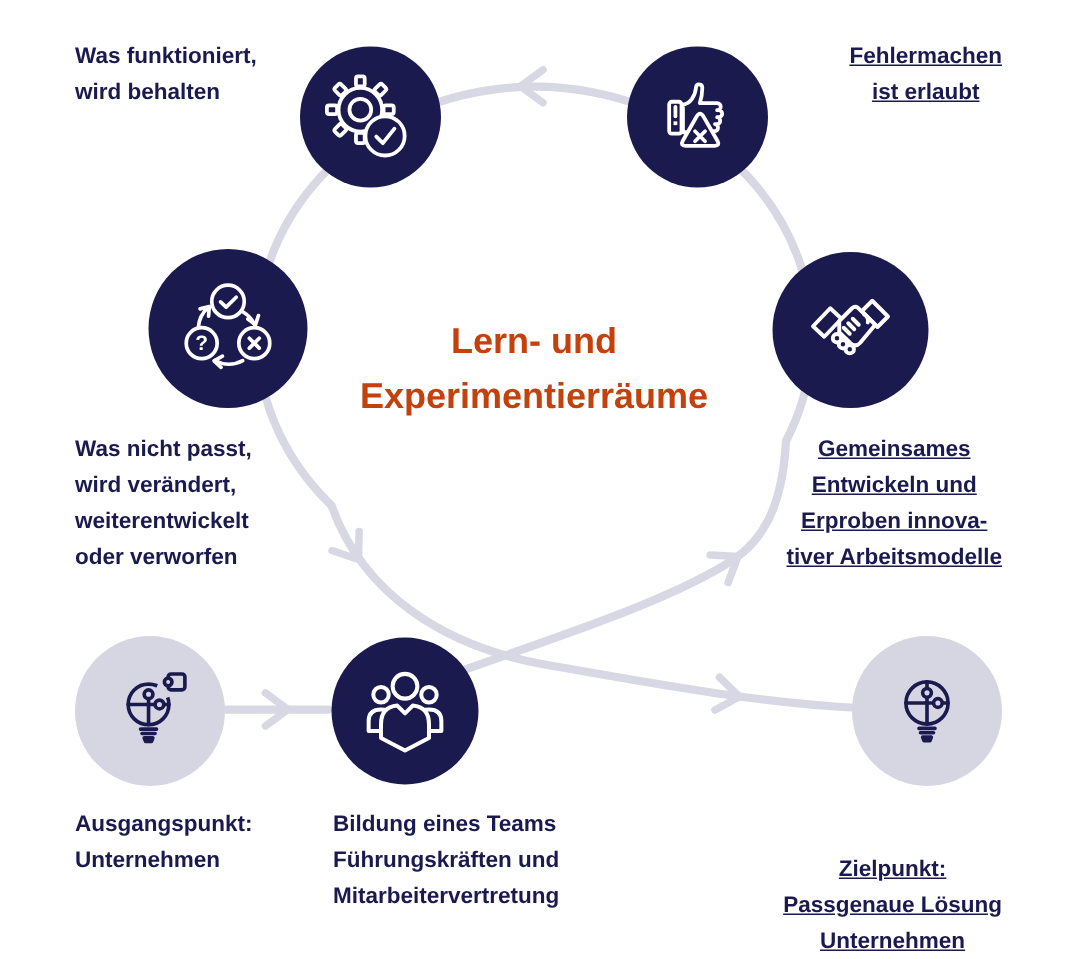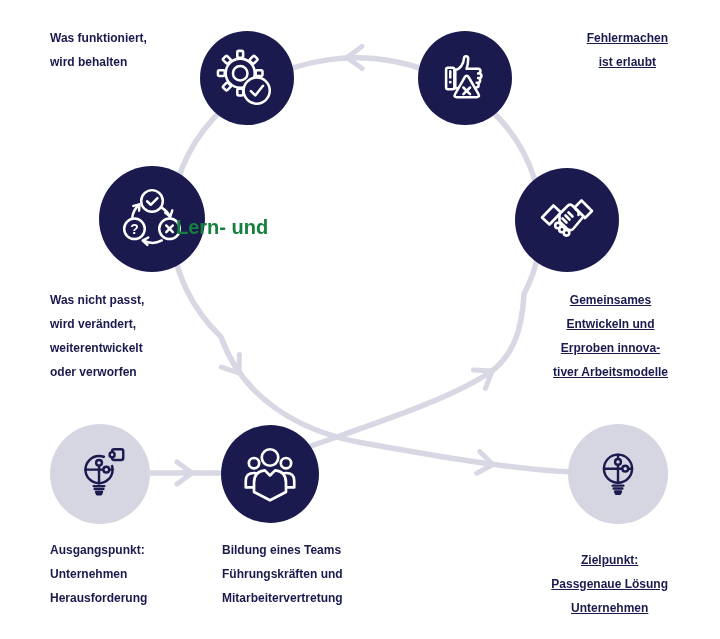--- a/index.html
+++ b/index.html
@@ -5,25 +5,25 @@
   html,body{margin:0;padding:0;background:#ffffff;}
   .canvas{
     position:relative;width:720px;height:639px;background:#ffffff;overflow:hidden;
     font-family:"Liberation Sans", sans-serif;
   }
   svg{display:block;}
   .flow{position:absolute;left:0;top:0;}
   .node{position:absolute;border-radius:50%;display:flex;align-items:center;justify-content:center;}
   .node.dark{background:#1A1A4E;}
   .node.light{background:#D6D5E2;}
-  .label{position:absolute;color:#1A1A4E;font-size:12px;font-weight:700;line-height:24px;}
+  .label{position:absolute;color:#1A1A4E;font-size:15px;font-weight:700;line-height:24px;}
   .label.right{text-align:center;text-decoration:underline;}
   .title{
-    position:absolute;left:176px;top:209px;width:360px;text-align:left;
-    color:#15803d;font-size:20px;font-weight:700;line-height:37px;
+    position:absolute;left:176px;top:209px;width:360px;text-align:center;
+    color:#c2410c;font-size:24px;font-weight:700;line-height:37px;
   }
 </style>
 </head>
 <body>
 
 <div class="canvas">
 
   <svg class="flow" width="720" height="639" viewBox="0 0 720 639">
     <g fill="none" stroke="#D8D7E4" stroke-width="5.5" stroke-linecap="round" stroke-linejoin="round">
       <path d="M 278,458
@@ -160,20 +160,21 @@
         <path d="M 32,12 L 32,41 M 17.5,26.5 L 46.5,26.5"></path>
         <circle cx="32" cy="19.5" r="3" fill="#D6D5E2"></circle>
         <circle cx="39.5" cy="26.5" r="3" fill="#D6D5E2"></circle>
         <path d="M 26.5,44 L 37.5,44 M 27.5,47 L 36.5,47 M 29,50 L 30,52.5 L 34,52.5 L 35,50 Z"></path>
       </g>
     </svg>
   </div>
 
   <div class="title">
     <div>Lern- und</div>
+    <div>Experimentierräume</div>
   </div>
 
   <div class="label" style="left:50px;top:26px;">
     <div>Was funktioniert,</div>
     <div>wird behalten</div>
   </div>
 
   <div class="label right" style="right:52px;top:26px;">
     <div>Fehlermachen</div>
     <div>ist erlaubt</div>
@@ -189,28 +190,27 @@
   <div class="label" style="left:50px;top:288px;">
     <div>Was nicht passt,</div>
     <div>wird verändert,</div>
     <div>weiterentwickelt</div>
     <div>oder verworfen</div>
   </div>
 
   <div class="label" style="left:50px;top:538px;">
     <div>Ausgangspunkt:</div>
     <div>Unternehmen</div>
-    <div>Herausforderung</div>
   </div>
 
   <div class="label" style="left:222px;top:538px;">
     <div>Bildung eines Teams</div>
     <div>Führungskräften und</div>
     <div>Mitarbeitervertretung</div>
   </div>
 
-  <div class="label right" style="right:52px;top:548px;">
+  <div class="label right" style="right:52px;top:568px;">
     <div>Zielpunkt:</div>
     <div>Passgenaue Lösung</div>
     <div>Unternehmen</div>
   </div>
 
 </div>
 
 </body></html>

